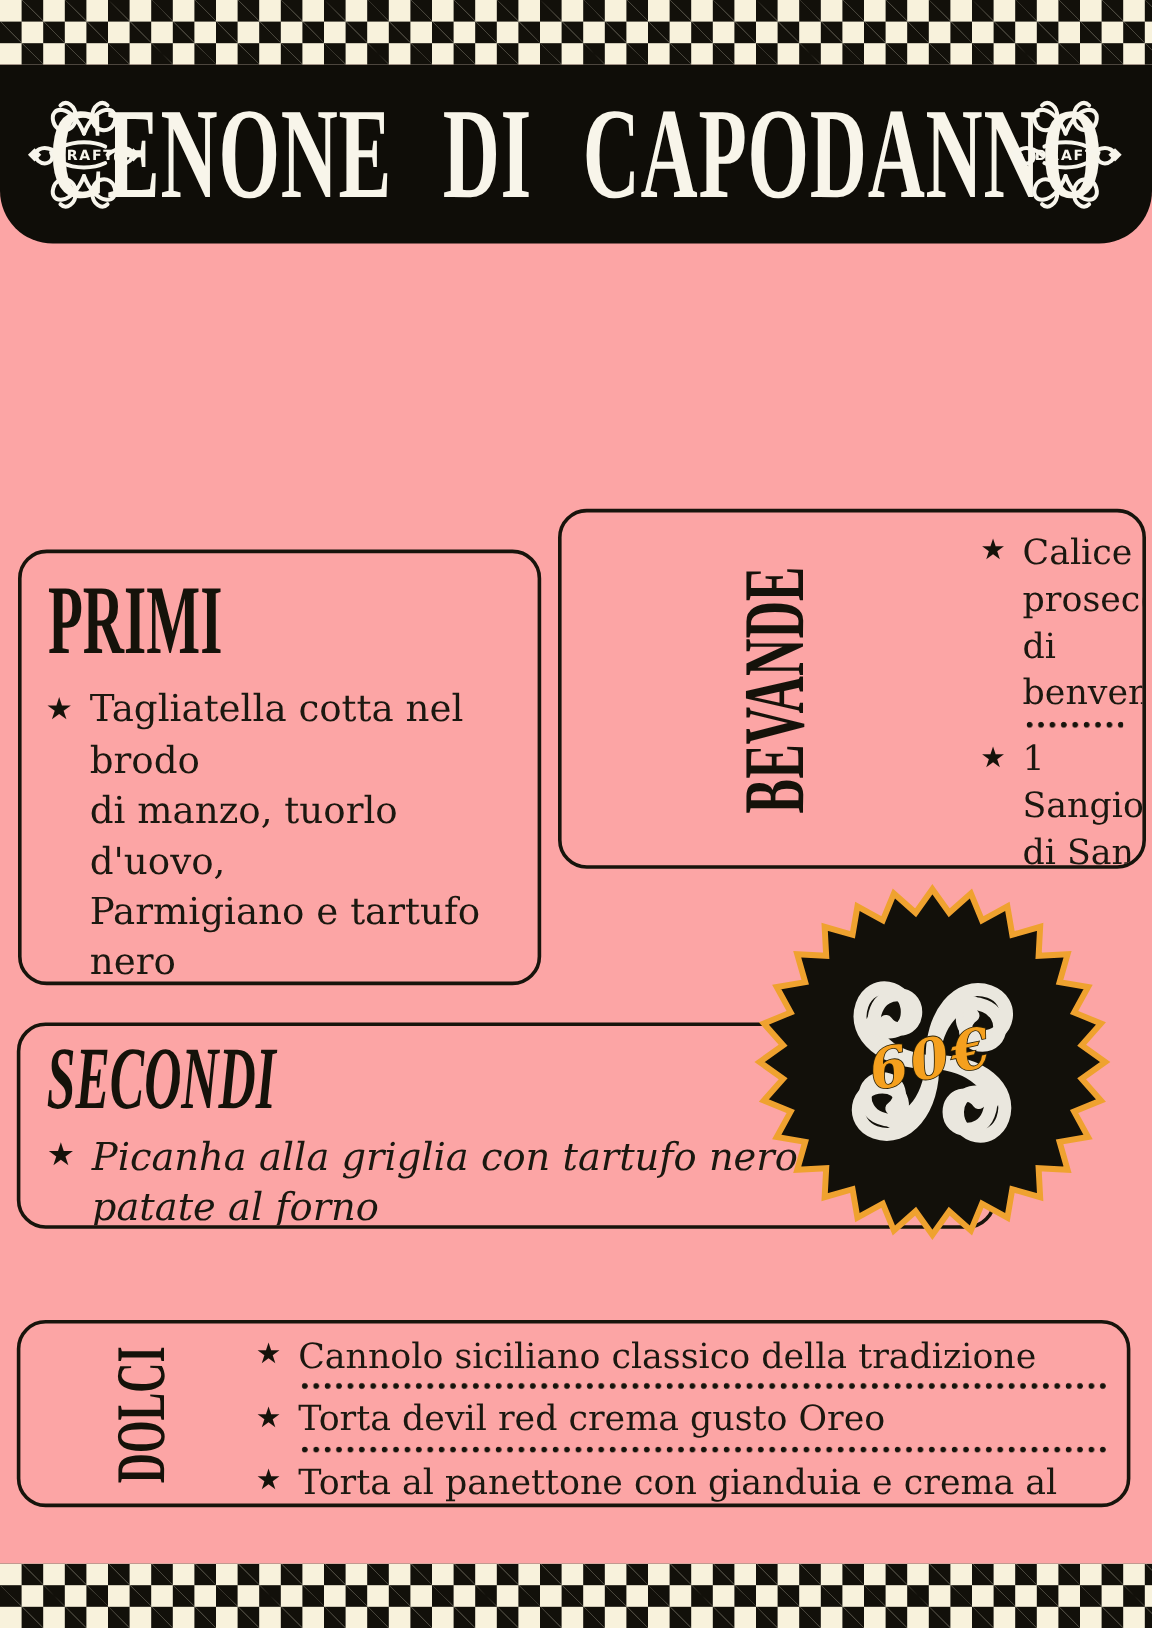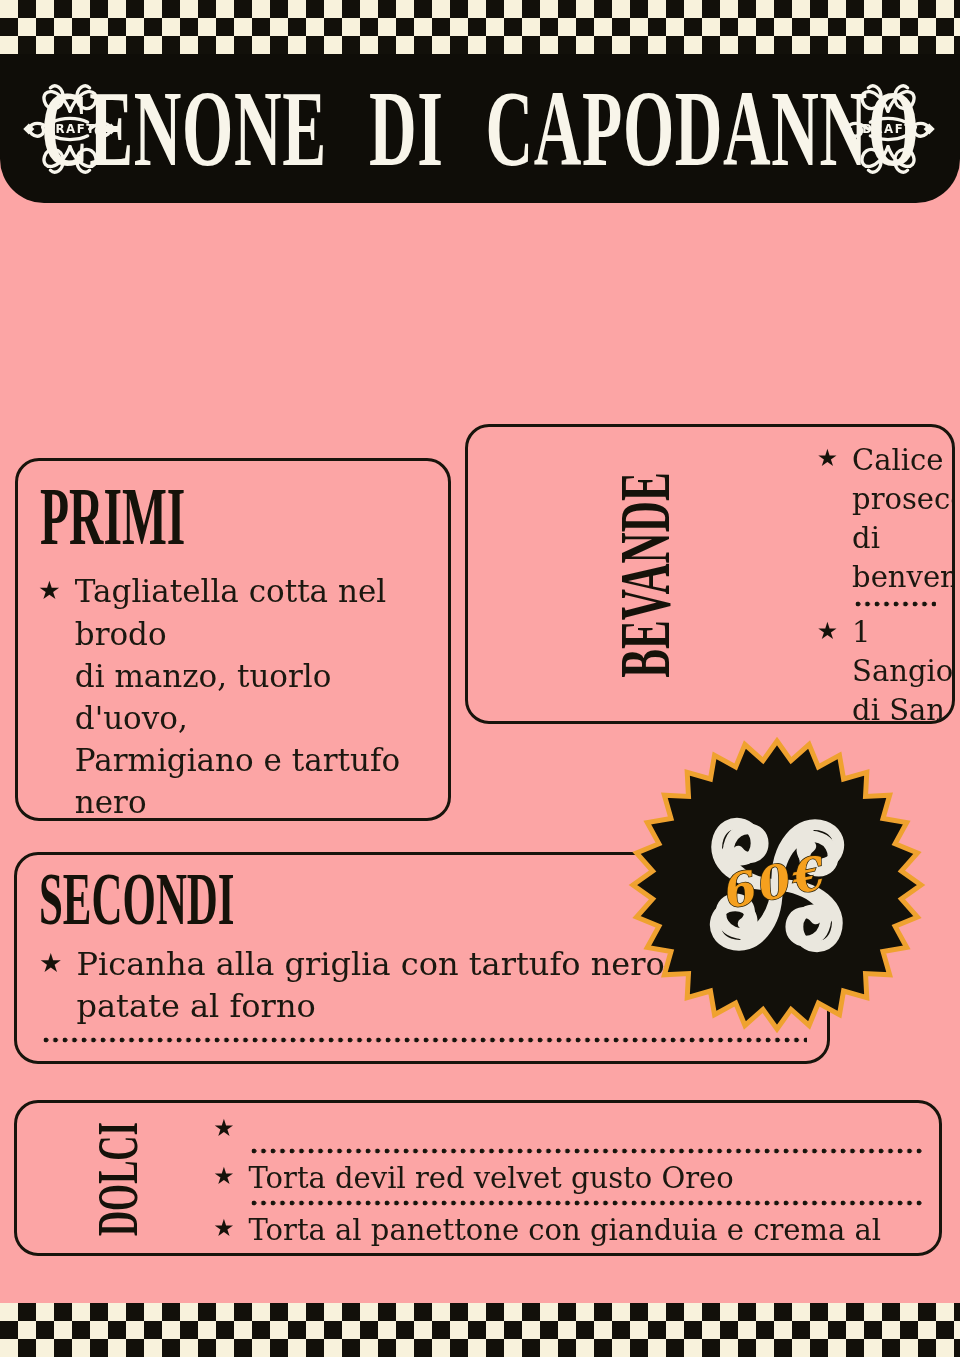--- a/index.html
+++ b/index.html
@@ -69,21 +69,21 @@
   .vlabel-col{flex:0 0 62px;display:flex;align-items:center;justify-content:center;}
   .vlabel{
     font-family:"Liberation Serif",serif;font-weight:700;color:#15120a;
     transform:rotate(-90deg) scaleX(0.6);white-space:nowrap;line-height:1;
   }
   #box-bevande .vlabel{font-size:72px;}
   .items{flex:1 1 auto;min-width:0;}
   #box-bevande .menu-item{font-size:29px;line-height:1.34;}
   #box-bevande .dotted{margin:5px 0 6px 38px;}
   
-  #box-secondi{left:14px;top:852px;width:816px;height:212px;padding:4px 20px 6px 22px;}
+  #box-secondi{left:14px;top:852px;width:816px;height:172px;padding:4px 20px 6px 22px;font-style:italic;}
   #box-secondi .section-heading{font-size:74px;margin:6px 0 10px 0;}
   #box-secondi .menu-item{font-size:32px;line-height:1.32;}
   #box-secondi .dotted{margin:9px 0 11px 4px;}
   
   #box-dolci{left:14px;top:1100px;width:928px;height:156px;display:flex;padding:8px 14px 6px 6px;}
   #box-dolci .vlabel{font-size:58px;}
   #box-dolci .menu-item{font-size:29px;line-height:1.32;}
   #box-dolci .dotted{margin:3px 0 5px 38px;}
   
   .seal{position:absolute;left:628px;top:736px;width:298px;height:298px;z-index:6;}
@@ -179,25 +179,26 @@
       </div>
   </div>
 
   <div class="menu-box" id="box-dolci">
     <div class="vlabel-col">
       <div class="vlabel">DOLCI</div>
     </div>
     <div class="items">
         <div class="menu-item">
           <span class="star">★</span>
-        </div>
-        <div class="dotted"></div>
-        <div class="menu-item">
-          <span class="star">★</span>
-          <span class="item-text">Torta devil red velvet gusto Oreo</span>
+          <span class="item-text">Cannolo siciliano classico della tradizione</span>
+        </div>
+        <div class="dotted"></div>
+        <div class="menu-item">
+          <span class="star">★</span>
+          <span class="item-text">Torta devil red crema gusto Oreo</span>
         </div>
         <div class="dotted"></div>
         <div class="menu-item">
           <span class="star">★</span>
           <span class="item-text">Torta al panettone con gianduia e crema al mascarpone</span>
         </div>
       </div>
   </div>
 
   <svg class="seal" viewBox="0 0 300 300">

